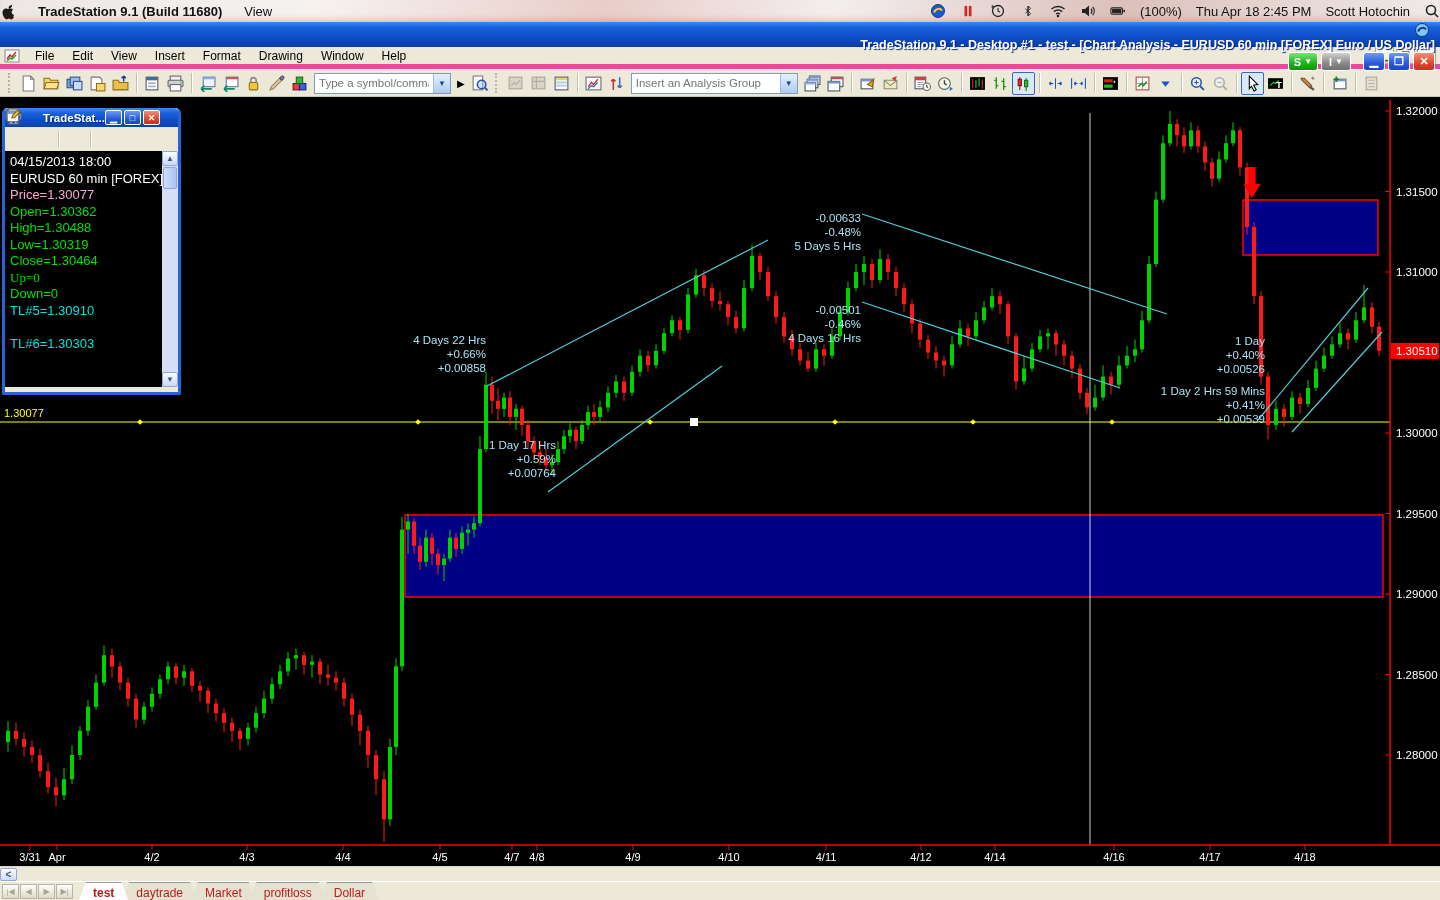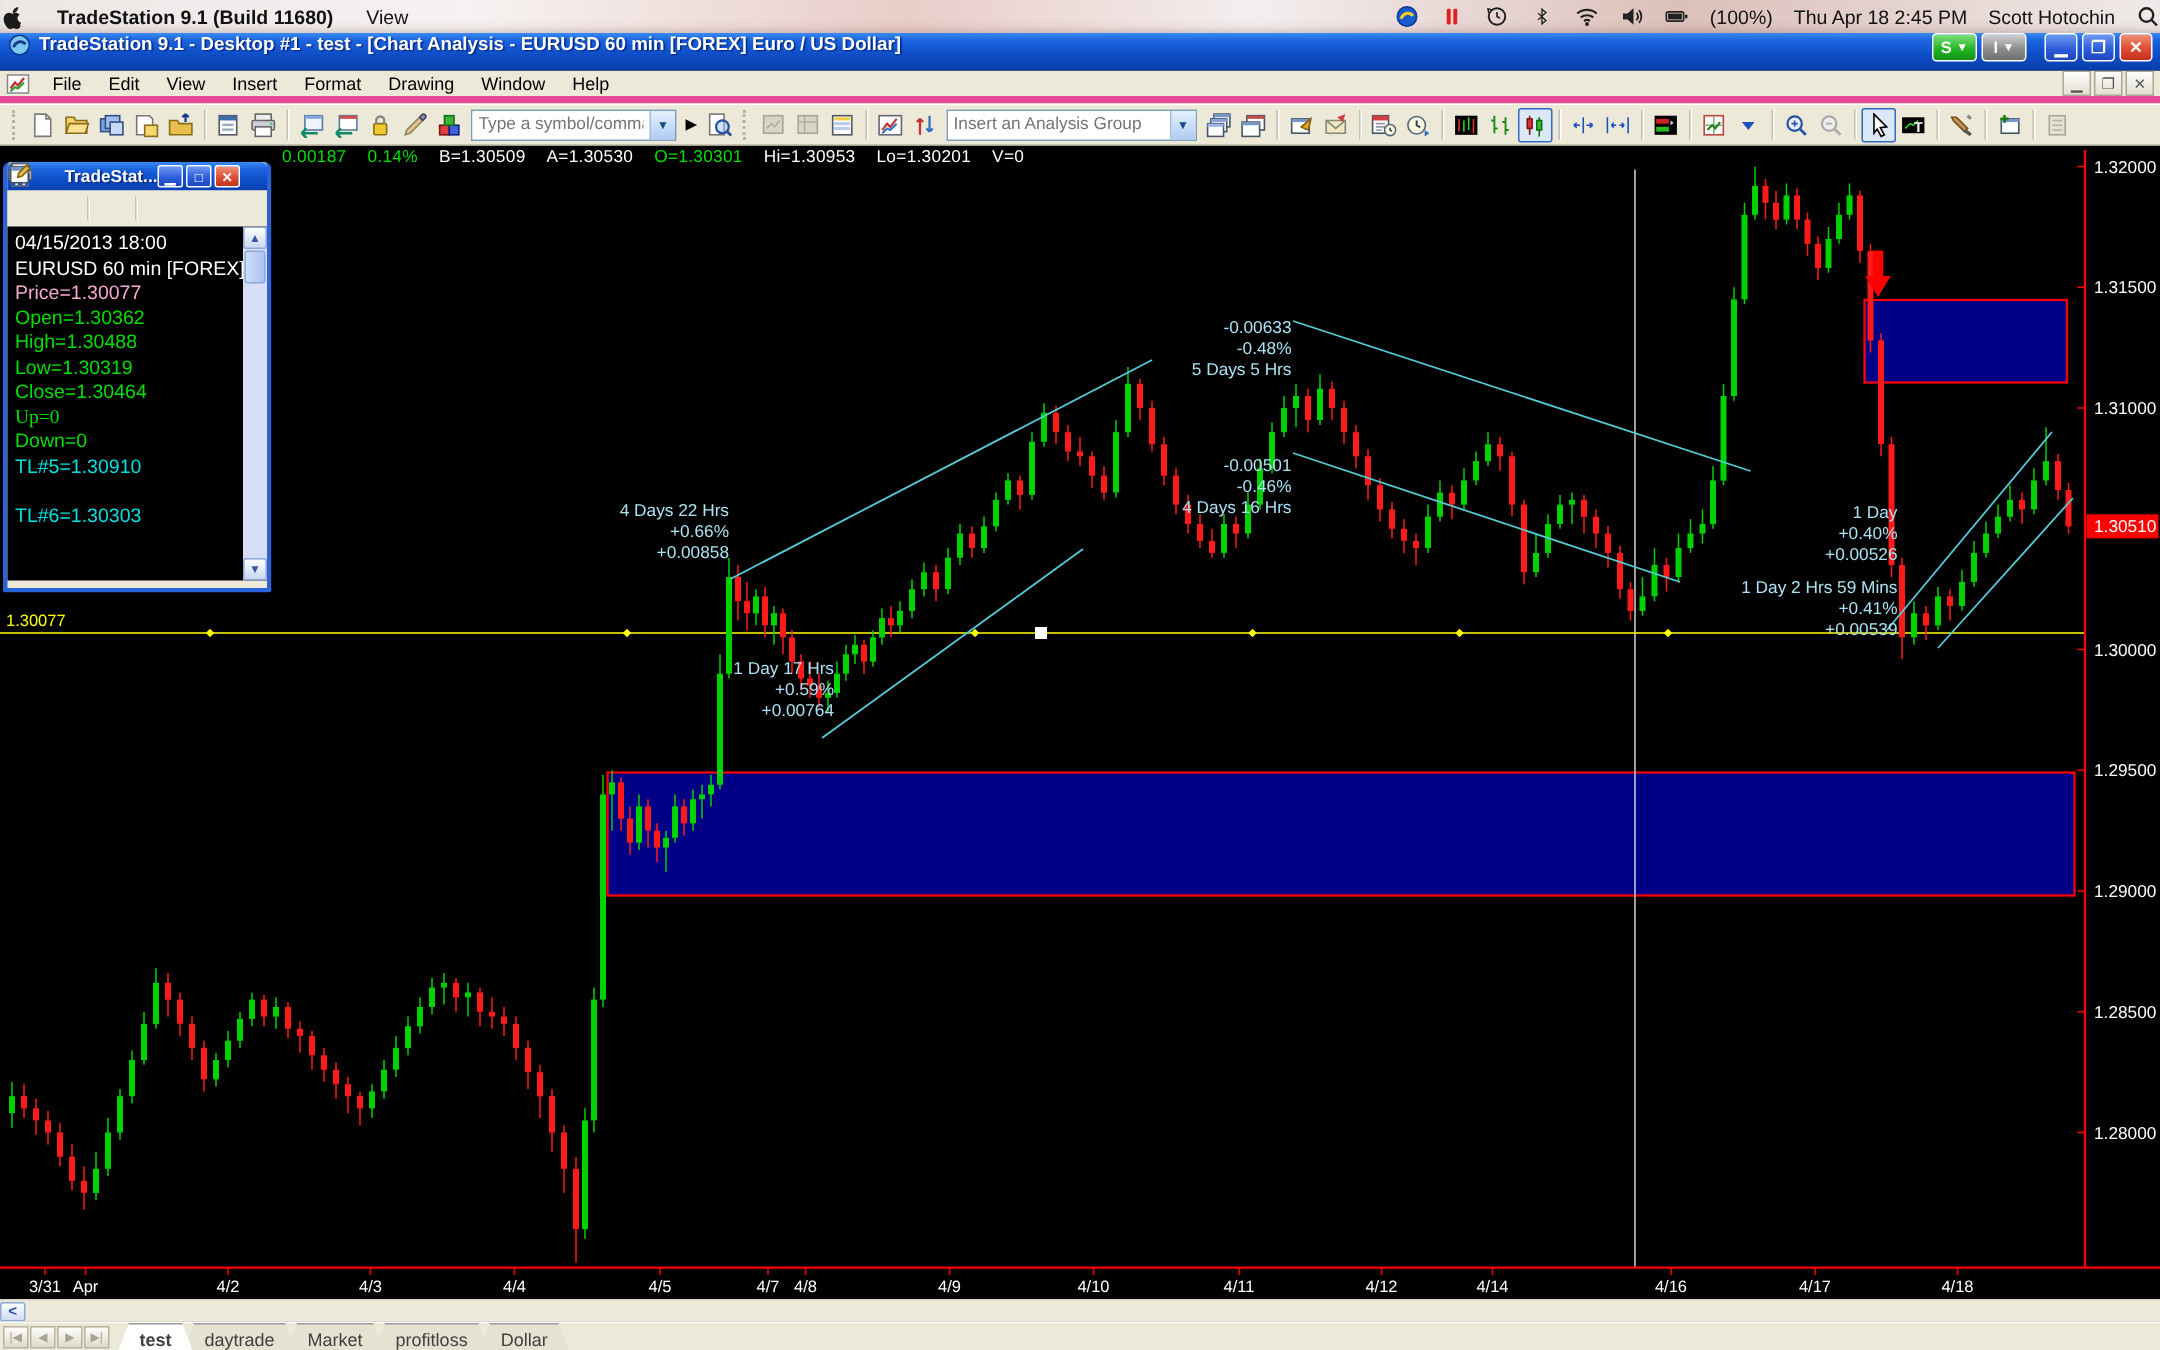--- a/index.html
+++ b/index.html
@@ -12,22 +12,22 @@
     box-shadow:inset 0 -6px 8px -6px rgba(120,80,80,.45);
     display:flex; align-items:center; font-size:13px; color:#111; padding:0 0; z-index:50; }
   .macbar .left { display:flex; align-items:center; gap:22px; }
   .macbar .right { margin-left:auto; display:flex; align-items:center; gap:14px; }
   .mac-app { font-weight:bold; }
   .mico { display:inline-flex; width:16px; height:16px; align-items:center; justify-content:center; }
 
   
   .titlebar { position:absolute; top:22px; left:0; width:1440px; height:25px;
     background:linear-gradient(180deg,#3a8bf4 0%,#1b64de 20%,#0f4fc8 55%,#0a41b2 90%,#0c3ca6 100%);
-    display:flex; align-items:flex-start; padding:0 5px; color:#fff; font-size:12.5px; font-weight:bold;
-    text-shadow:1px 1px 1px #032178; z-index:49; }
+    display:flex; align-items:flex-end; padding:0 5px; color:#fff; font-size:12.5px; font-weight:bold;
+    text-shadow:1px 1px 1px #032178; z-index:49;flex-direction:column; }
   .titlebar .ticon { margin-right:5px; display:inline-flex; }
   .tb-buttons { margin-left:auto; display:flex; gap:3px; align-items:center; }
   .xpbtn { width:22px; height:19px; border-radius:3px; border:1px solid #fff;
     display:inline-flex; align-items:center; justify-content:center;
     color:#fff; font-size:11px; font-weight:bold; text-shadow:none; }
   .xpbtn.min,.xpbtn.max { background:linear-gradient(180deg,#6f9bf0,#2a5ad8 60%,#1e46c0); }
   .xpbtn.close { background:linear-gradient(180deg,#f09078,#dd4830 60%,#c23318); }
   .xpbtn.sbtn { background:linear-gradient(180deg,#7fe07f,#1eb41e 60%,#149114); width:30px; }
   .xpbtn.ibtn { background:linear-gradient(180deg,#cfcfcf,#8a8a8a 60%,#6f6f6f); width:30px; }
   .xpbtn .dd { font-size:8px; margin-left:3px; }
@@ -85,21 +85,21 @@
   
   .hscroll { position:absolute; top:866px; left:0; width:1440px; height:15px; background:#ece9d8; border-top:1px solid #d8d4c4; }
   .hs-btn { position:absolute; left:0; top:1px; width:17px; height:13px; background:linear-gradient(180deg,#fdfeff,#cfdcf4);
     border:1px solid #8fa8d8; border-radius:2px; color:#2a52b0; font-size:10px; font-weight:bold; line-height:11px; text-align:center; }
   .tabrow { position:absolute; top:881px; left:0; width:1440px; height:19px; background:#ece9d8; border-top:1px solid #fff;
     display:flex; align-items:stretch; font-size:12px; }
   .tab-nav { display:flex; align-items:center; gap:1px; padding:0 2px; }
   .tab-navbtn { width:17px; height:15px; border:1px solid #b8b4a4; background:linear-gradient(180deg,#fdfdfb,#dedacb);
     color:#a8a494; font-size:8px; display:inline-flex; align-items:center; justify-content:center; }
   .tabs { display:flex; margin-left:4px; }
-  .tab { position:relative; padding:2px 14px 0; margin-right:-6px; color:#404040; background:#e6e2d2;
+  .tab { position:relative; padding:2px 14px 0; margin-right:-6px; color:#b91c1c; background:#e6e2d2;
     clip-path:polygon(7px 0, calc(100% - 7px) 0, 100% 100%, 0 100%);
     border-top:1px solid #999; display:flex; align-items:center; }
   .tab.active { background:#fff; font-weight:bold; z-index:2; }
 </style>
 </head>
 <body>
 
 <div class="screen">
 
   <div class="macbar">
@@ -971,30 +971,20 @@
         <text x="921" y="861" fill="#fff" font-size="11" text-anchor="middle">4/12</text>
         <line x1="995" y1="845" x2="995" y2="850" stroke="#ff0000"></line>
         <text x="995" y="861" fill="#fff" font-size="11" text-anchor="middle">4/14</text>
         <line x1="1114" y1="845" x2="1114" y2="850" stroke="#ff0000"></line>
         <text x="1114" y="861" fill="#fff" font-size="11" text-anchor="middle">4/16</text>
         <line x1="1210" y1="845" x2="1210" y2="850" stroke="#ff0000"></line>
         <text x="1210" y="861" fill="#fff" font-size="11" text-anchor="middle">4/17</text>
         <line x1="1305" y1="845" x2="1305" y2="850" stroke="#ff0000"></line>
         <text x="1305" y="861" fill="#fff" font-size="11" text-anchor="middle">4/18</text>
       </svg>
-    <div class="statusline" id="status-line">
-        <span style="color: rgb(0, 224, 0);">0.00187</span>
-        <span style="color: rgb(0, 224, 0);">0.14%</span>
-        <span style="color: rgb(255, 255, 255);">B=1.30509</span>
-        <span style="color: rgb(255, 255, 255);">A=1.30530</span>
-        <span style="color: rgb(0, 224, 0);">O=1.30301</span>
-        <span style="color: rgb(255, 255, 255);">Hi=1.30953</span>
-        <span style="color: rgb(255, 255, 255);">Lo=1.30201</span>
-        <span style="color: rgb(255, 255, 255);">V=0</span>
-      </div>
 
     <div class="datawin">
       <div class="dw-title">
         <span class="mico" style="margin-right:4px">
             <svg width="14" height="14" viewBox="0 0 16 16">
               <rect x="2" y="2" width="12" height="12" fill="#fff" stroke="#667"></rect>
               <rect x="3" y="3" width="4" height="10" fill="#e8c840"></rect>
               <path d="M2 6h12M2 9h12M2 12h12" stroke="#889"></path>
             </svg>
           </span>

